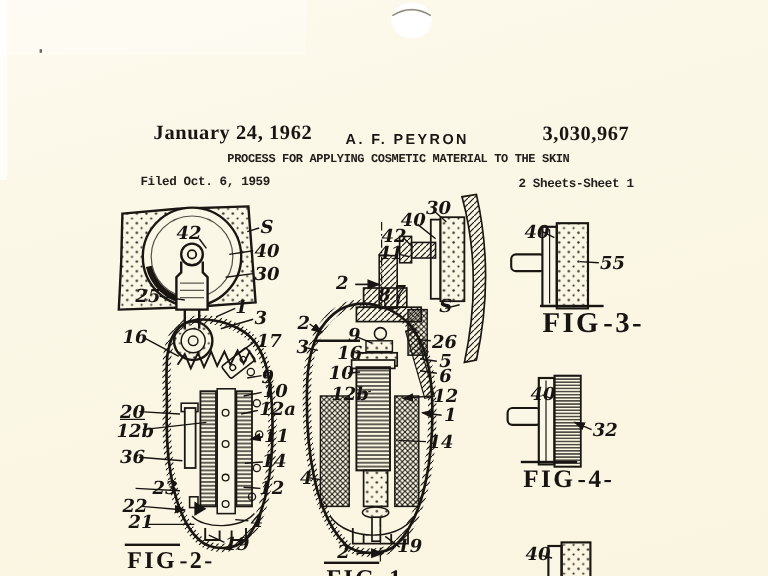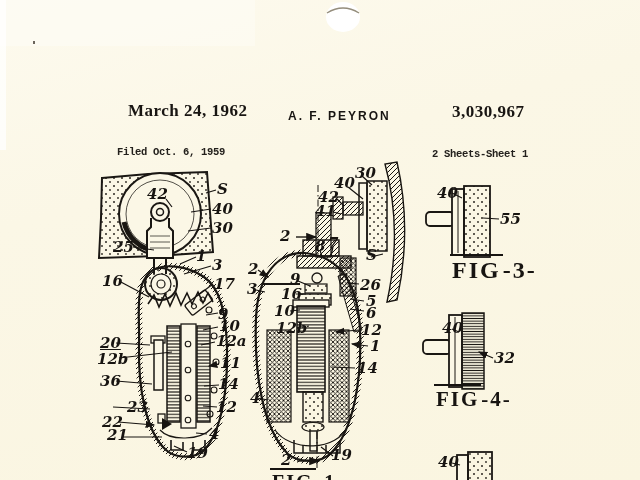--- a/index.html
+++ b/index.html
@@ -28,23 +28,24 @@
 </style>
 </head>
 <body>
 
 <div class="page">
 
   <div class="pale"></div>
   <div class="edge-strip"></div>
   <div class="speck" style="left:33px;top:41px;width:2px;height:3px;"></div>
 
-  <span class="abs date" style="left:128px;top:101px;">March 24, 1962</span>
+  <span class="abs date" style="left:128px;top:101px;">January 24, 1962</span>
   <span class="abs inventor" style="left:288px;top:109px;">A. F. PEYRON</span>
   <span class="abs patnum" style="left:452px;top:102px;">3,030,967</span>
+  <span class="abs typew" style="left:332px;top:128px;transform:translateX(-50%);">PROCESS FOR APPLYING COSMETIC MATERIAL TO THE SKIN</span>
   <span class="abs typew2" style="left:117px;top:146px;">Filed Oct. 6, 1959</span>
   <span class="abs typew2" style="left:432px;top:148px;">2 Sheets-Sheet 1</span>
 
   <svg width="640" height="480" viewBox="0 0 640 480">
     <defs>
       <pattern id="hatch" width="5" height="5" patternUnits="userSpaceOnUse">
         <path d="M0 5 L5 0" stroke="#1a1713" stroke-width="1"></path>
       </pattern>
       <pattern id="xhatch" width="4.5" height="4.5" patternUnits="userSpaceOnUse">
         <path d="M0 4.5 L4.5 0 M0 0 L4.5 4.5" stroke="#1a1713" stroke-width=".9"></path>
@@ -228,17 +229,18 @@
   <span class="lbl" style="left:250px;top:391px;">4</span>
   <span class="lbl" style="left:281px;top:453px;">2</span>
   <span class="lbl" style="left:331px;top:448px;">19</span>
 
   <span class="lbl" style="left:437px;top:186px;">40</span>
   <span class="lbl" style="left:500px;top:212px;">55</span>
   <span class="lbl" style="left:442px;top:321px;">40</span>
   <span class="lbl" style="left:494px;top:351px;">32</span>
   <span class="lbl" style="left:438px;top:455px;">40</span>
 
+  <span class="figcap" style="left:104px;top:456px;"><span class="figword">FIG</span><span>-2-</span></span>
   <span class="figcap" style="left:270px;top:471px;"><span class="figword">FIG</span><span>-1-</span></span>
   <span class="figcap" style="left:450px;top:257px;font-size:24px;"><span class="figword">FIG</span><span>-3-</span></span>
   <span class="figcap" style="left:434px;top:388px;font-size:21px;"><span class="figword">FIG</span><span>-4-</span></span>
 
 </div>
 
 </body></html>

